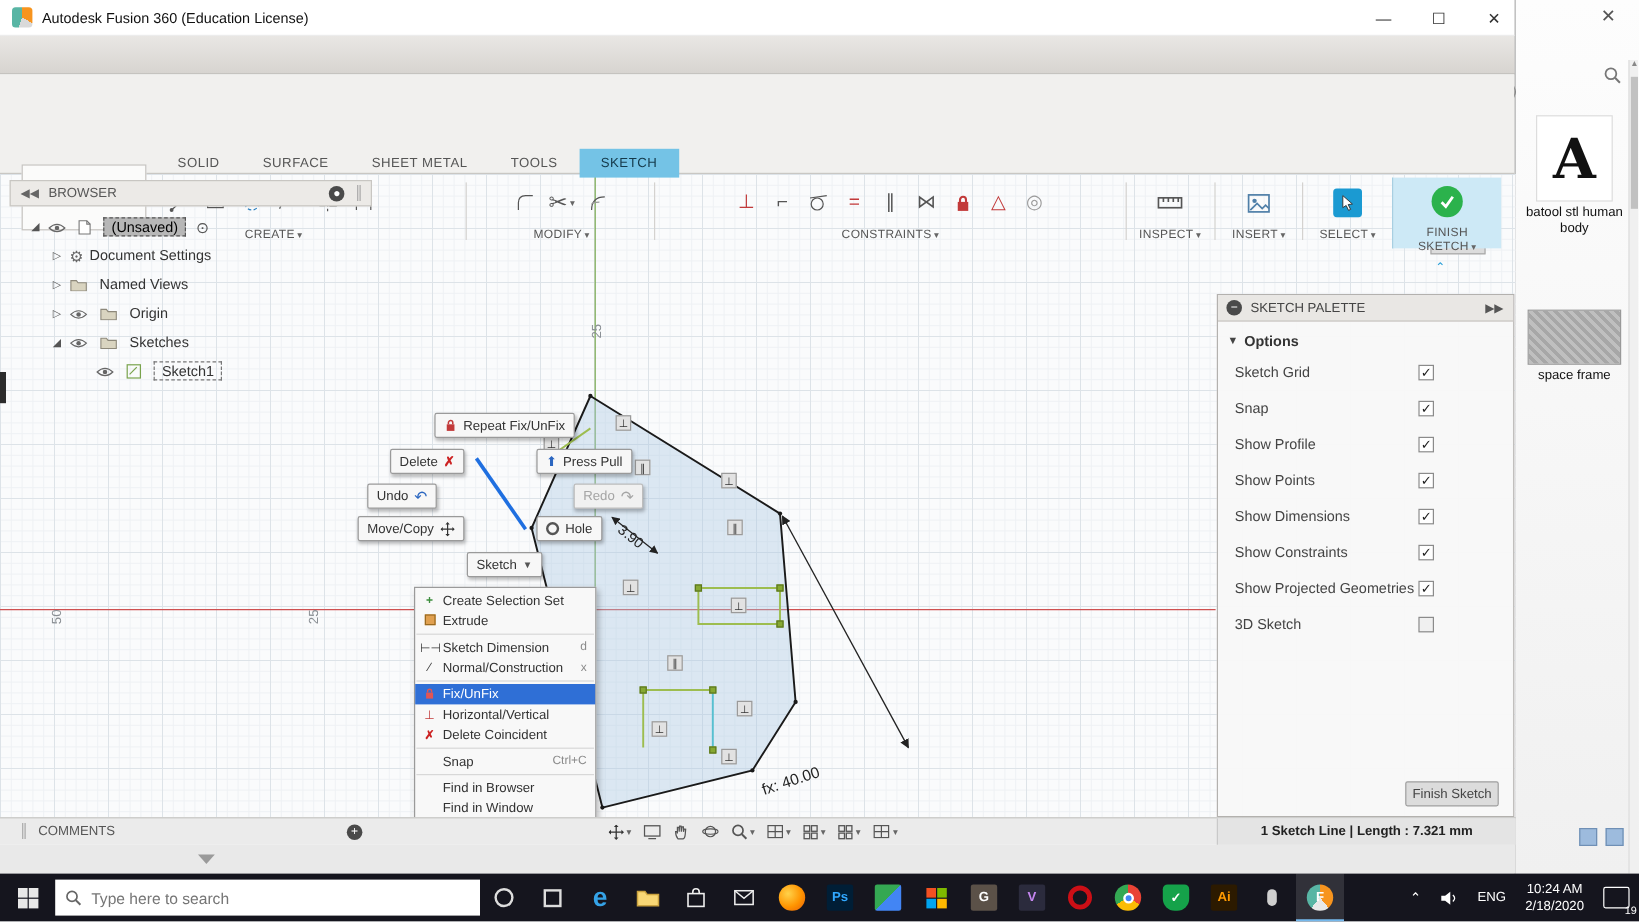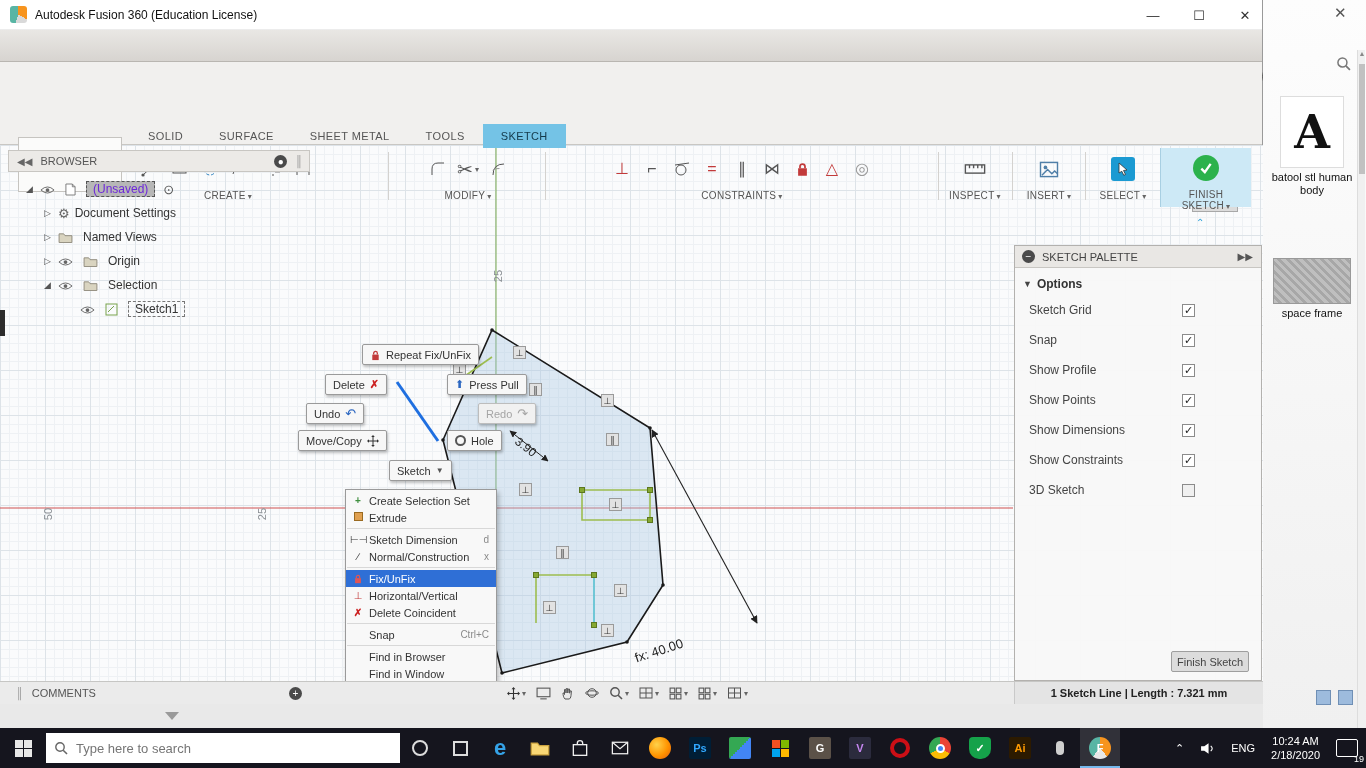--- a/index.html
+++ b/index.html
@@ -72,21 +72,21 @@
 #panel-handle{position:absolute;left:0;top:310px;width:5px;height:26px;background:#2c2c2c}
 
 
 #browser-hd{position:absolute;left:8px;top:150px;width:302px;height:22px;background:#eceae7;border:1px solid #c8c6c2;display:flex;align-items:center;font-size:11px;color:#555}
 #browser-hd .coll{margin:0 8px;color:#666;font-size:10px}
 #browser-hd .bdot{margin-left:auto;margin-right:8px;width:13px;height:13px;border-radius:50%;background:#4a4a4a;color:#fff;font-size:10px;display:flex;align-items:center;justify-content:center}
 #browser-hd .grip{margin-right:6px;color:#999}
 .btree-row{position:absolute;display:flex;align-items:center;font-size:12px;color:#333;height:18px}
 .btree-row .tri{font-size:9px;color:#555;width:14px}
 .btree-row .ic{margin-right:5px;color:#666}
-.sel-box{border:1px dashed #555;padding:0 6px;background:#b7b7b7;color:#6d28d9}
+.sel-box{border:1px dashed #555;padding:0 6px;background:#b7b7b7;color:#000000}
 .sel-box2{border:1px dashed #777;padding:0 6px;color:#333}
 .radio-target{margin-left:8px;font-size:13px;color:#555}
 
 
 .mk-btn{position:absolute;height:21px;background:#f7f7f7;border:1px solid #9a9a9a;border-radius:2px;box-shadow:1px 2px 3px rgba(0,0,0,.25);display:flex;align-items:center;padding:0 7px;font-size:11px;color:#333;gap:5px;white-space:nowrap}
 .mk-btn.disabled{color:#a5a5a5;background:#f1f1f1;border-color:#bdbdbd}
 #mk-list{position:absolute;left:345px;top:489px;width:152px;background:#f8f8f8;border:1px solid #9a9a9a;box-shadow:2px 3px 5px rgba(0,0,0,.25);padding:2px 0}
 .mi{display:flex;align-items:center;height:17px;padding:0 4px;font-size:11px;color:#333}
 .mi .mic{width:16px;text-align:center;font-size:10px;margin-right:3px}
 .mi .mkey{margin-left:auto;color:#8a8a8a;font-size:10px;padding-right:3px}
@@ -552,21 +552,21 @@
         <span>Origin</span>
       </div>
       <div class="btree-row" style="left:44px;top:276px">
         <span class="tri">◢</span>
         <span class="ic"><svg class="ic" width="15" height="10">
               <use href="#i-eye"></use>
             </svg></span>
         <span class="ic"><svg class="ic" width="15" height="11">
               <use href="#i-folder"></use>
             </svg></span>
-        <span>Selection</span>
+        <span>Sketches</span>
       </div>
       <div class="btree-row" style="left:80px;top:300px">
         <span class="ic"><svg class="ic" width="15" height="10">
               <use href="#i-eye"></use>
             </svg></span>
         <span class="ic"><svg class="ic" width="13" height="13" viewBox="0 0 13 13">
               <rect x="1" y="1" width="11" height="11" fill="none" stroke="#79a34c"></rect>
               <path d="M3 9 L9 3" stroke="#79a34c"></path>
             </svg></span>
         <span class="sel-box2">Sketch1</span>
@@ -695,20 +695,24 @@
       <div class="sp-row">
         <span>Show Points</span>
         <span class="sp-check" data-state="checked"></span>
       </div>
       <div class="sp-row">
         <span>Show Dimensions</span>
         <span class="sp-check" data-state="checked"></span>
       </div>
       <div class="sp-row">
         <span>Show Constraints</span>
+        <span class="sp-check" data-state="checked"></span>
+      </div>
+      <div class="sp-row">
+        <span>Show Projected Geometries</span>
         <span class="sp-check" data-state="checked"></span>
       </div>
       <div class="sp-row">
         <span>3D Sketch</span>
         <span class="sp-check" data-state="unchecked"></span>
       </div>
       <div id="finish-btn">
           <span>Finish Sketch</span>
         </div>
     </div>

